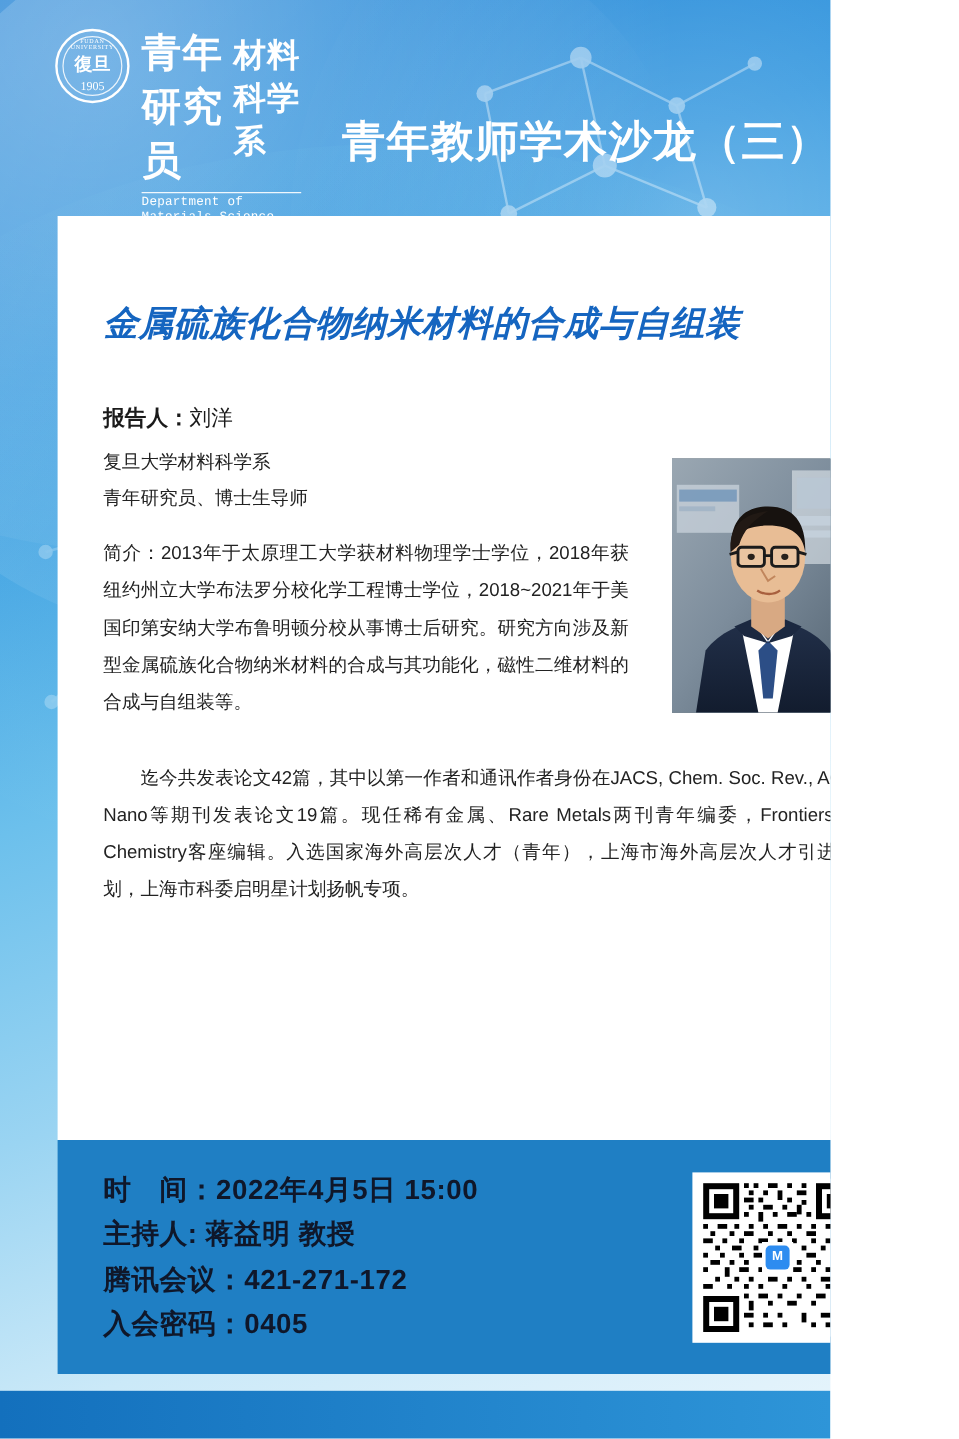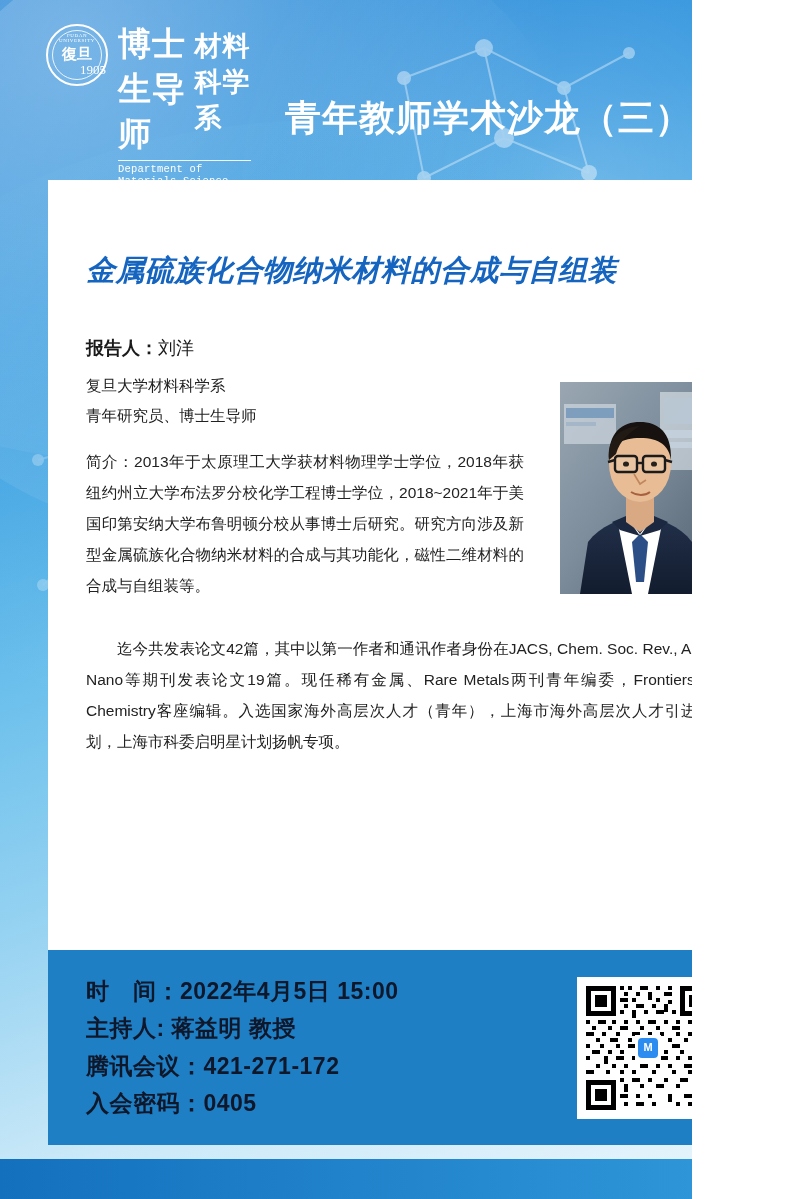--- a/index.html
+++ b/index.html
@@ -125,22 +125,22 @@
     font-size: 15px;
     color: #ffffff;
     font-family: "Liberation Serif", serif;
     line-height: 1;
     font-weight: 700;
   }
   .logo-seal .seal-bottom {
     position: absolute;
     bottom: 6px;
     left: 0; right: 0;
-    text-align: right;
-    font-size: 13px;
+    text-align: center;
+    font-size: 10px;
     color: #ffffff;
     font-family: "Liberation Serif", serif;
   }
   .logo-text {
     display: flex;
     flex-direction: column;
   }
   .logo-cn-row {
     display: flex;
     align-items: baseline;
@@ -374,21 +374,21 @@
 
   <div class="header">
     <div class="logo-wrap">
       <div class="logo-seal">
         <div class="seal-top">FUDAN UNIVERSITY</div>
         <div class="seal-mid">復旦</div>
         <div class="seal-bottom">1905</div>
       </div>
       <div class="logo-text">
         <div class="logo-cn-row">
-          <span class="logo-cn-main">博士生导师</span>
+          <span class="logo-cn-main">青年研究员</span>
           <span class="logo-cn-sub">材料科学系</span>
         </div>
         <div class="logo-en">Department of Materials Science, Fudan University</div>
       </div>
     </div>
     <div class="header-title">青年教师学术沙龙（三）</div>
   </div>
 
   <div class="card">
     <div class="talk-title">金属硫族化合物纳米材料的合成与自组装</div>

